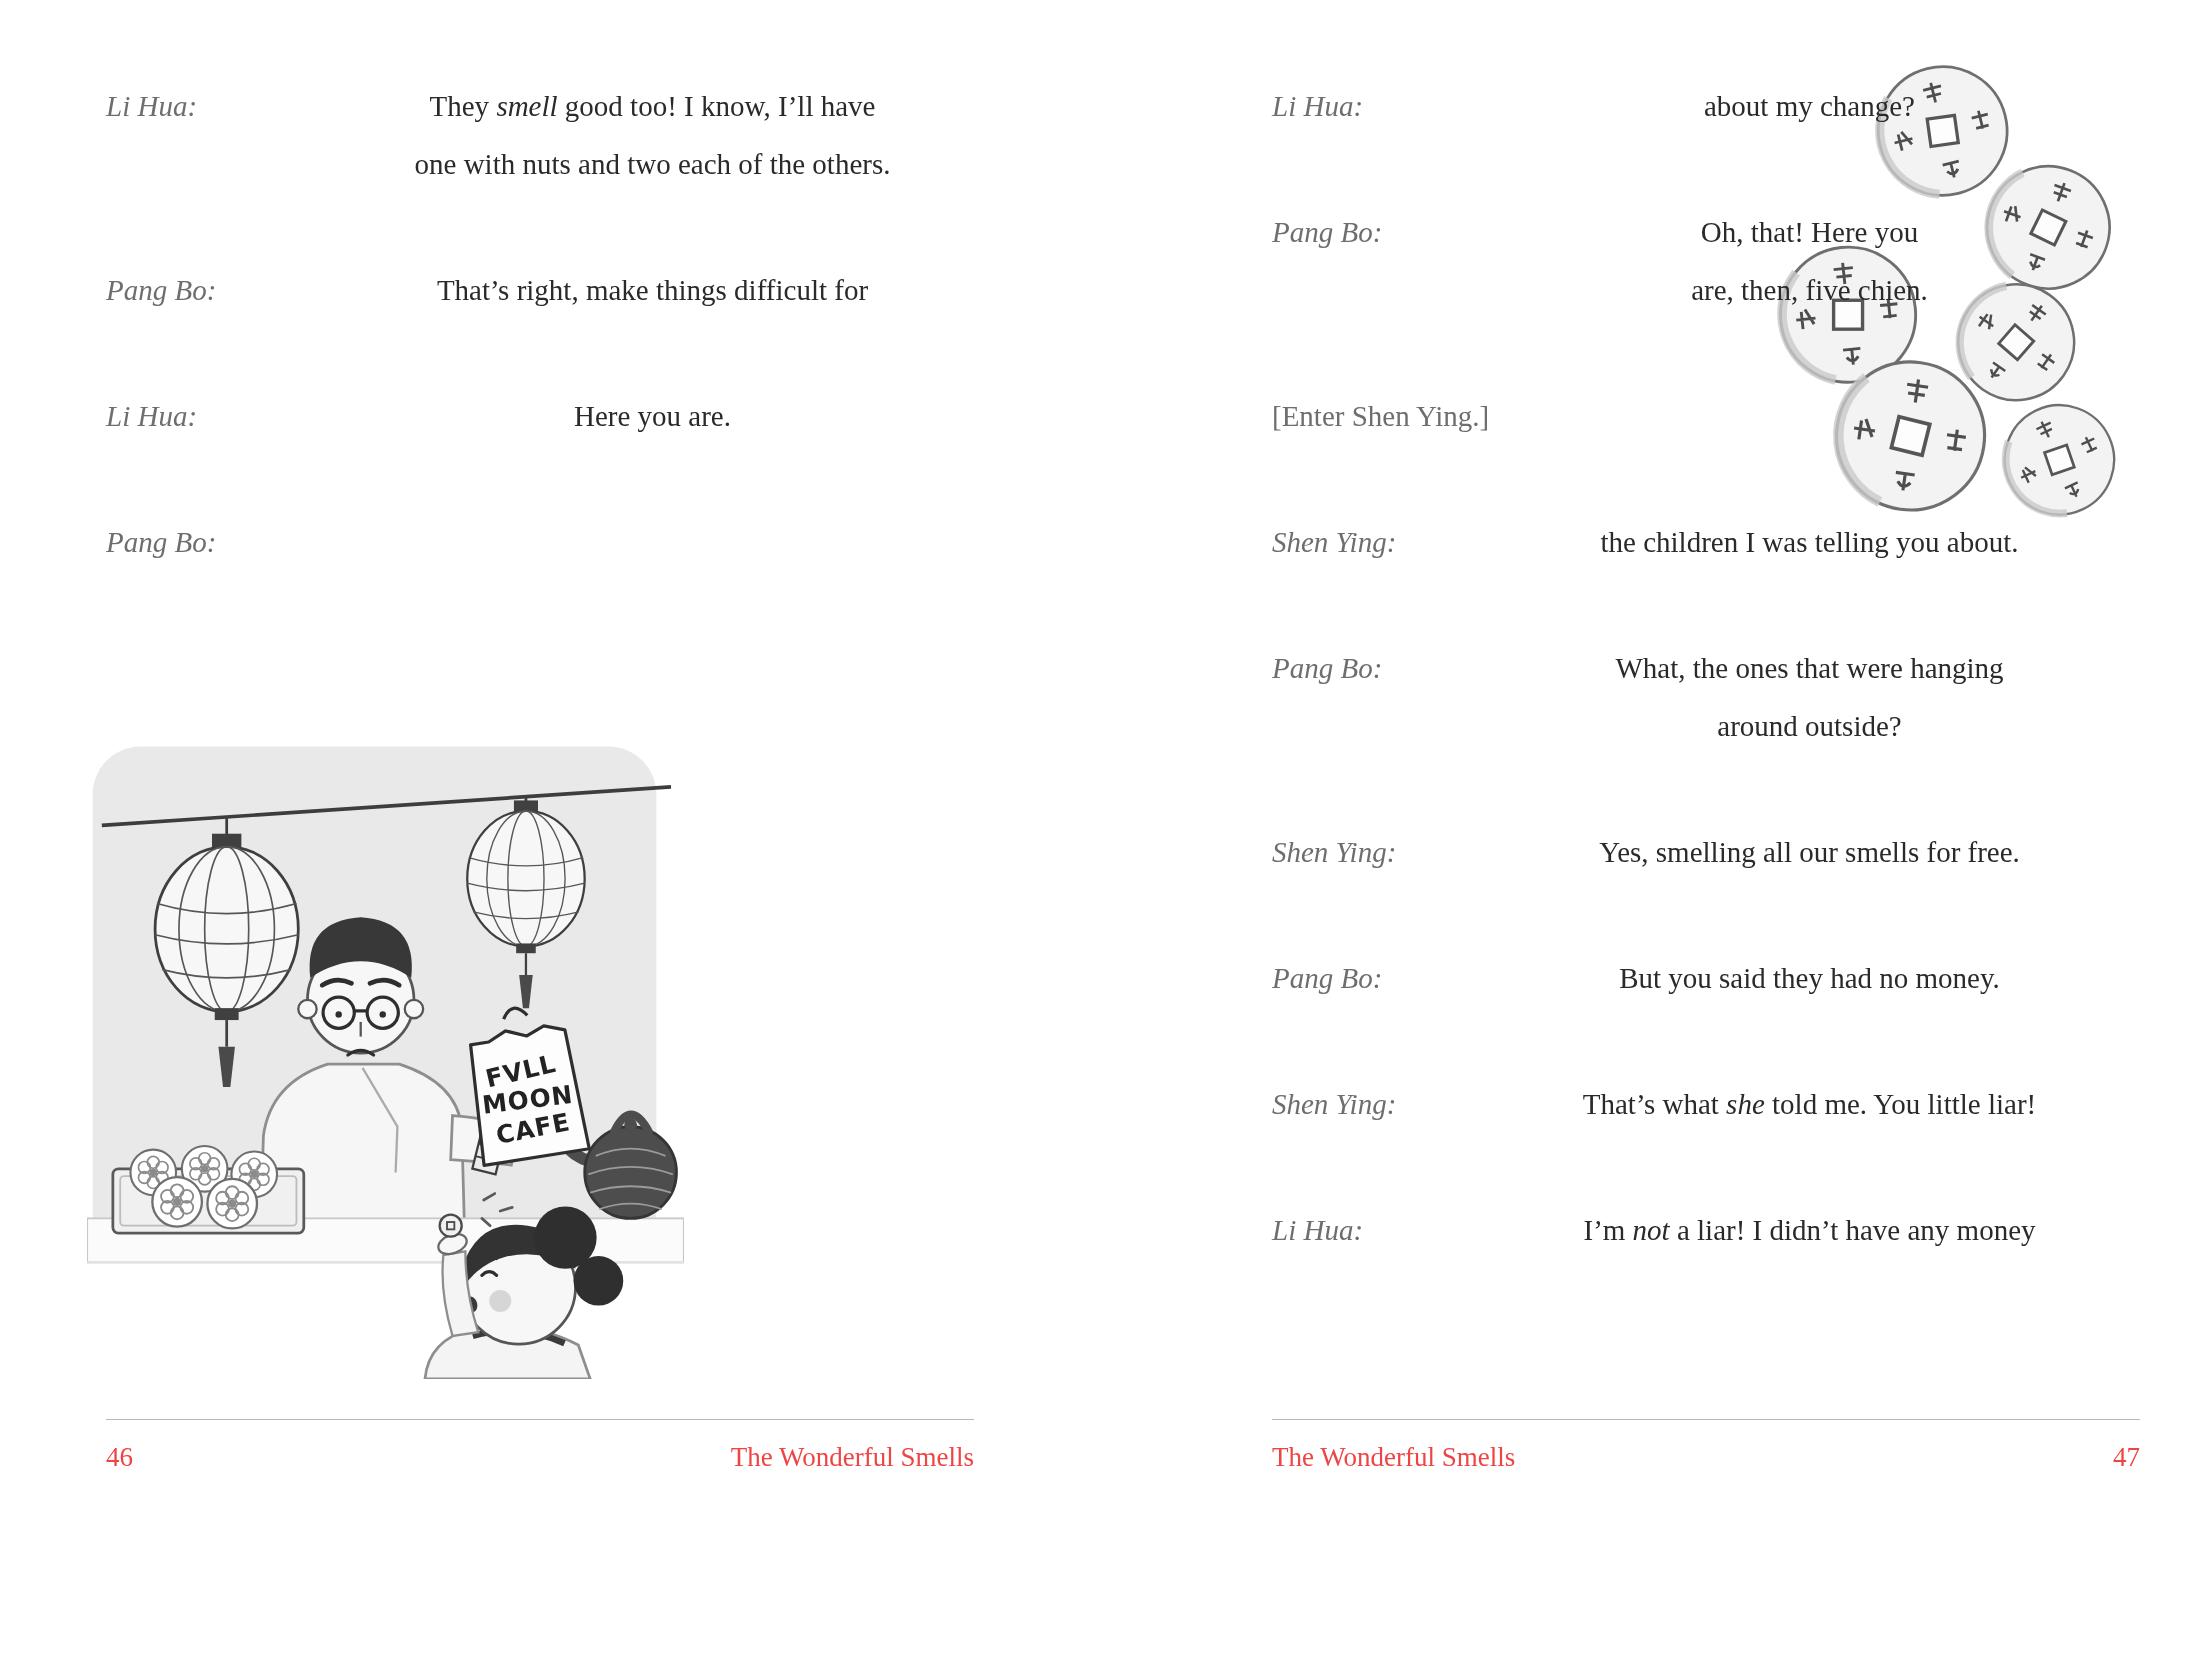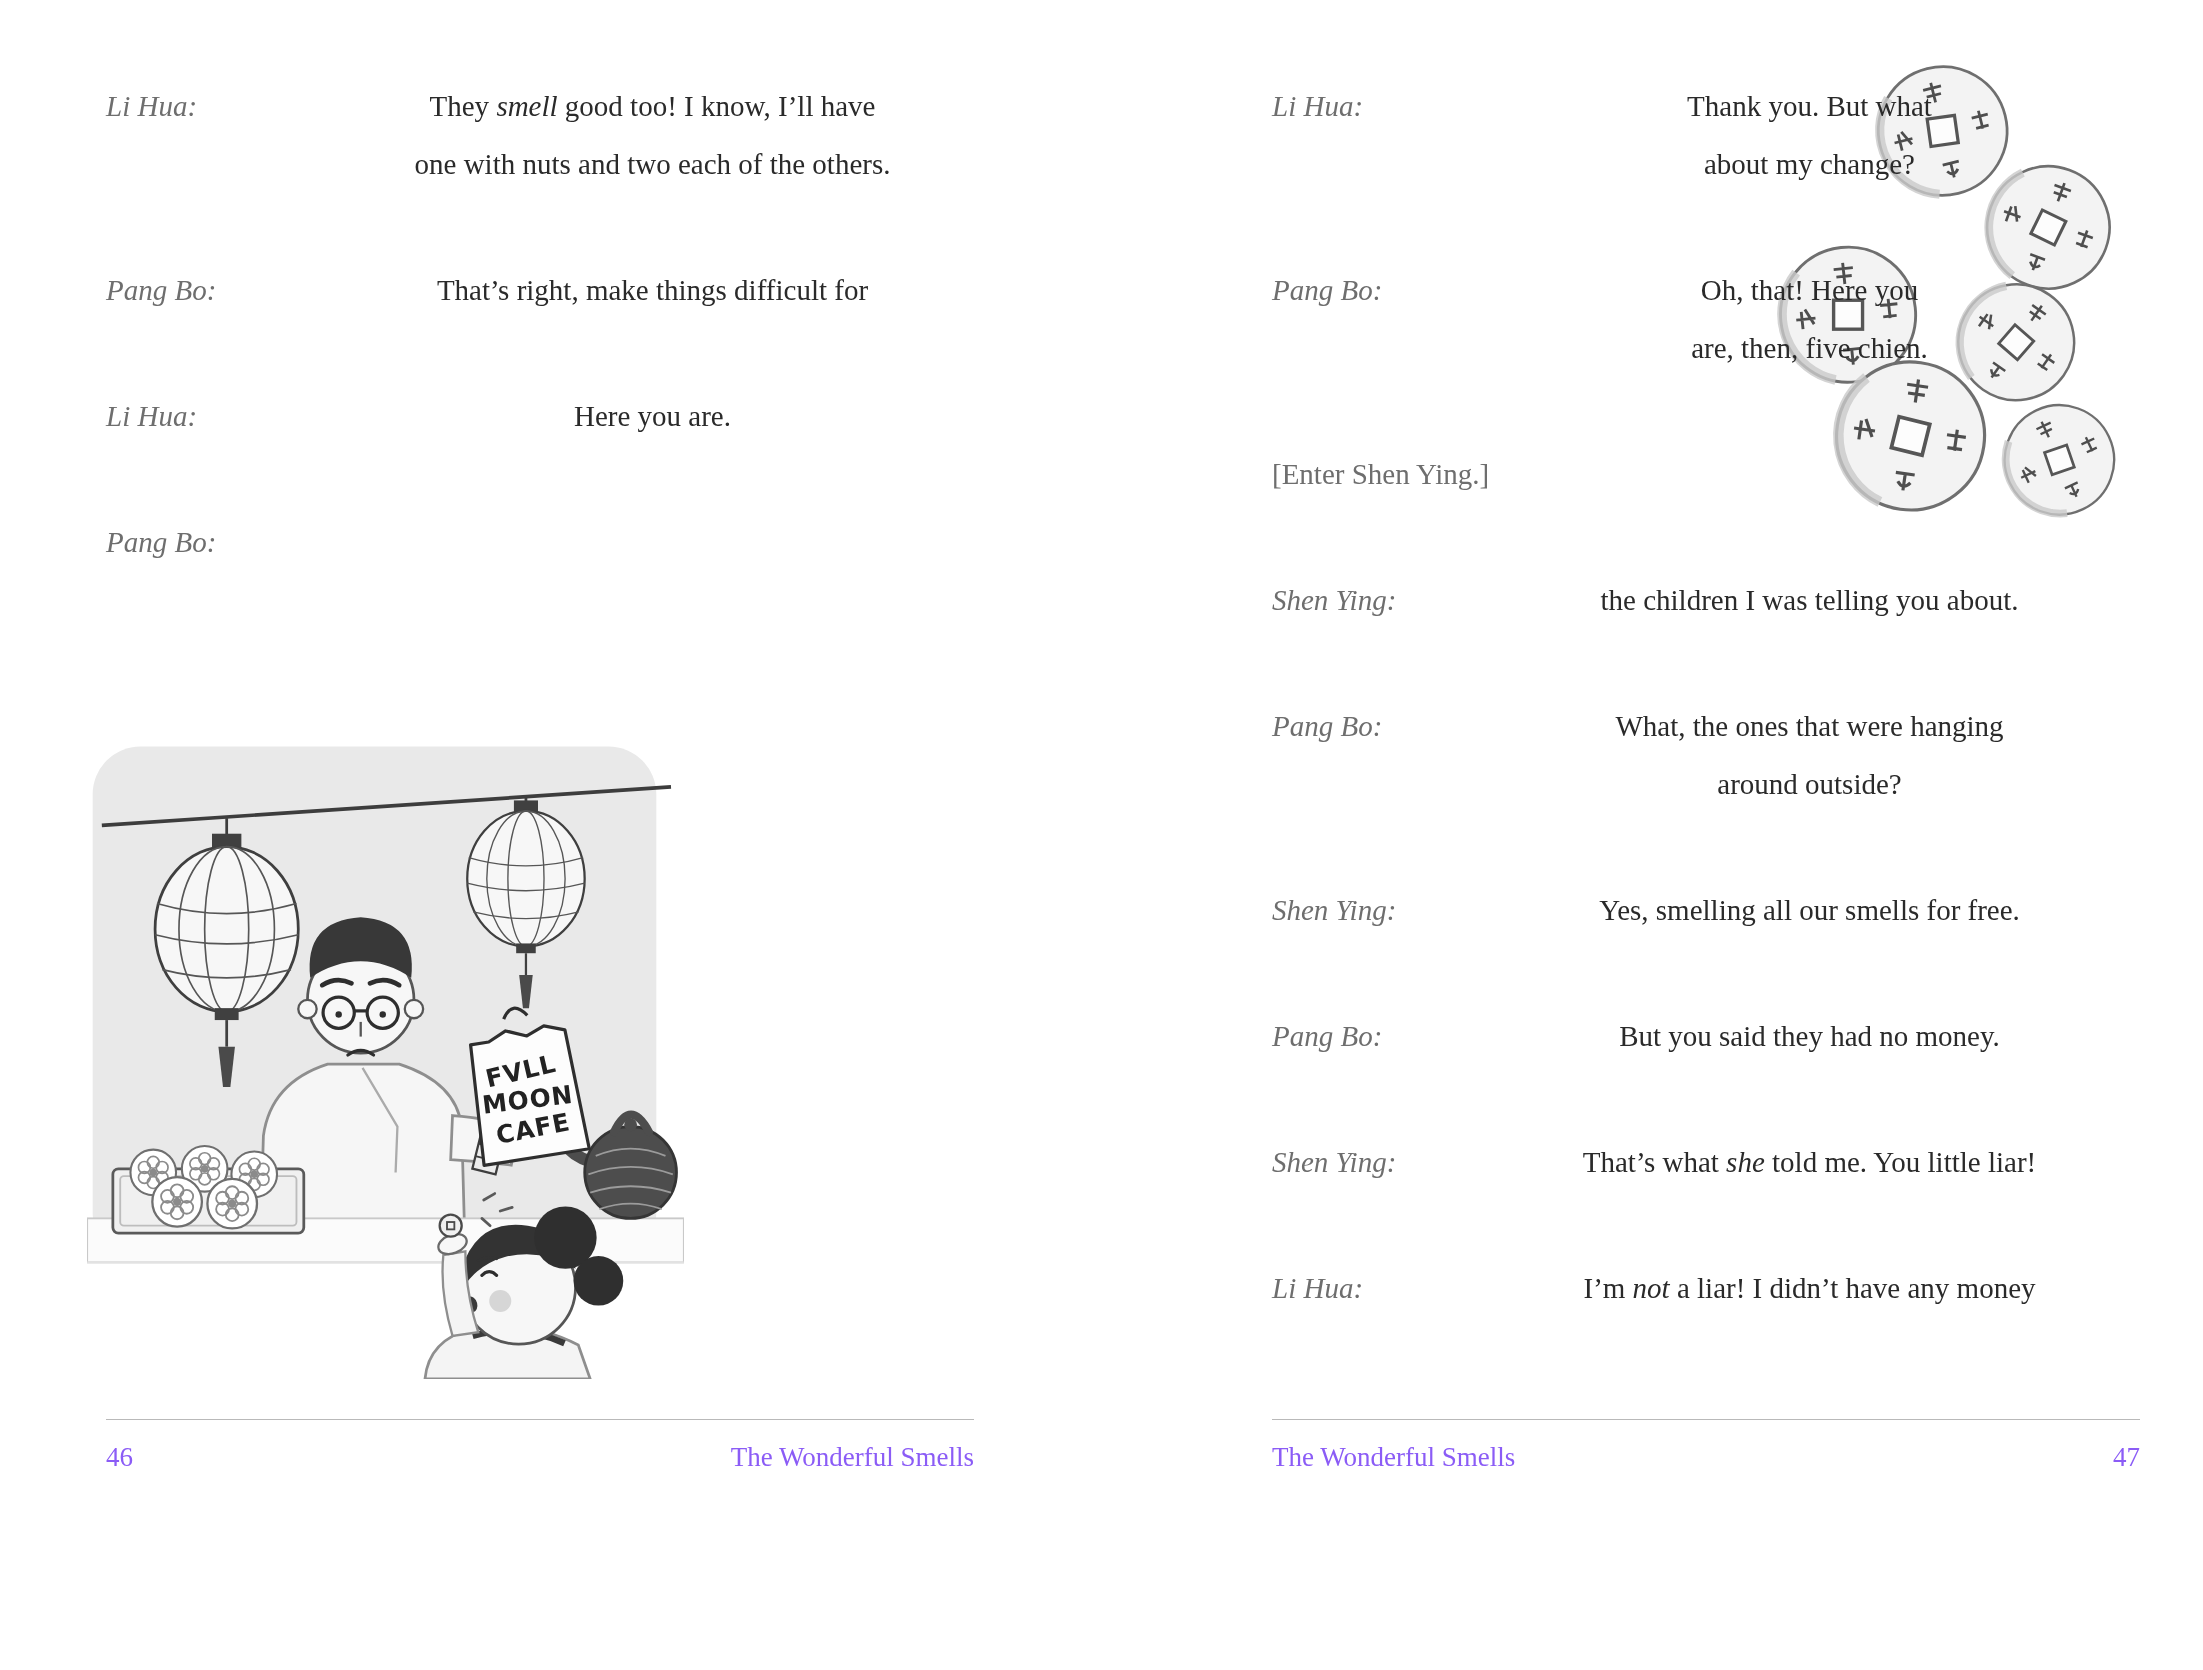--- a/index.html
+++ b/index.html
@@ -26,21 +26,21 @@
   .direction-entry { color:#6e6e6e; margin-bottom:68px; }
 
   figure { position:absolute; }
   .fig-cafe  { left:87px;  top:725px; width:597px; height:638px; }
   .fig-coins { left:634px; top:23px;  width:441px; height:579px; }
   figure svg { display:block; width:100%; height:100%; }
 
   .pfooter {
     position:absolute; top:1403px; border-top:1.8px solid #b9b9b9;
     display:flex; justify-content:space-between; padding-top:22px;
-    font-size:27px; color:#8b5cf6;
+    font-size:27px; color:#ef4444;
   }
   .page-left  .pfooter { left:106px; width:868px; }
   .page-right .pfooter { left:170px; width:868px; }
 
   .bag-text { font-family:"DejaVu Sans", sans-serif; font-weight:bold; font-size:27px; fill:#222; letter-spacing:1px; }
 </style>
 </head>
 <body>
 
 <div class="spread">
@@ -225,21 +225,20 @@
         <use href="#chien" transform="translate(305,330) rotate(35) scale(0.9)"></use>
         <use href="#chien" transform="translate(190,432) rotate(8) scale(1.15)"></use>
         <use href="#chien" transform="translate(352,458) rotate(-25) scale(0.85)"></use>
       </svg>
     </figure>
 
     <div class="dialogue" id="dialogue-right">
         <div class="entry">
           <div class="speaker">Li Hua:</div>
           <div class="speech">
-            <div class="line"><span>Thank you. But what</span></div>
             <div class="line"><span>about my change?</span></div>
           </div>
         </div>
         <div class="entry">
           <div class="speaker">Pang Bo:</div>
           <div class="speech">
             <div class="line"><span>Oh, that! Here you</span></div>
             <div class="line"><span>are, then, five chien.</span></div>
           </div>
         </div>

